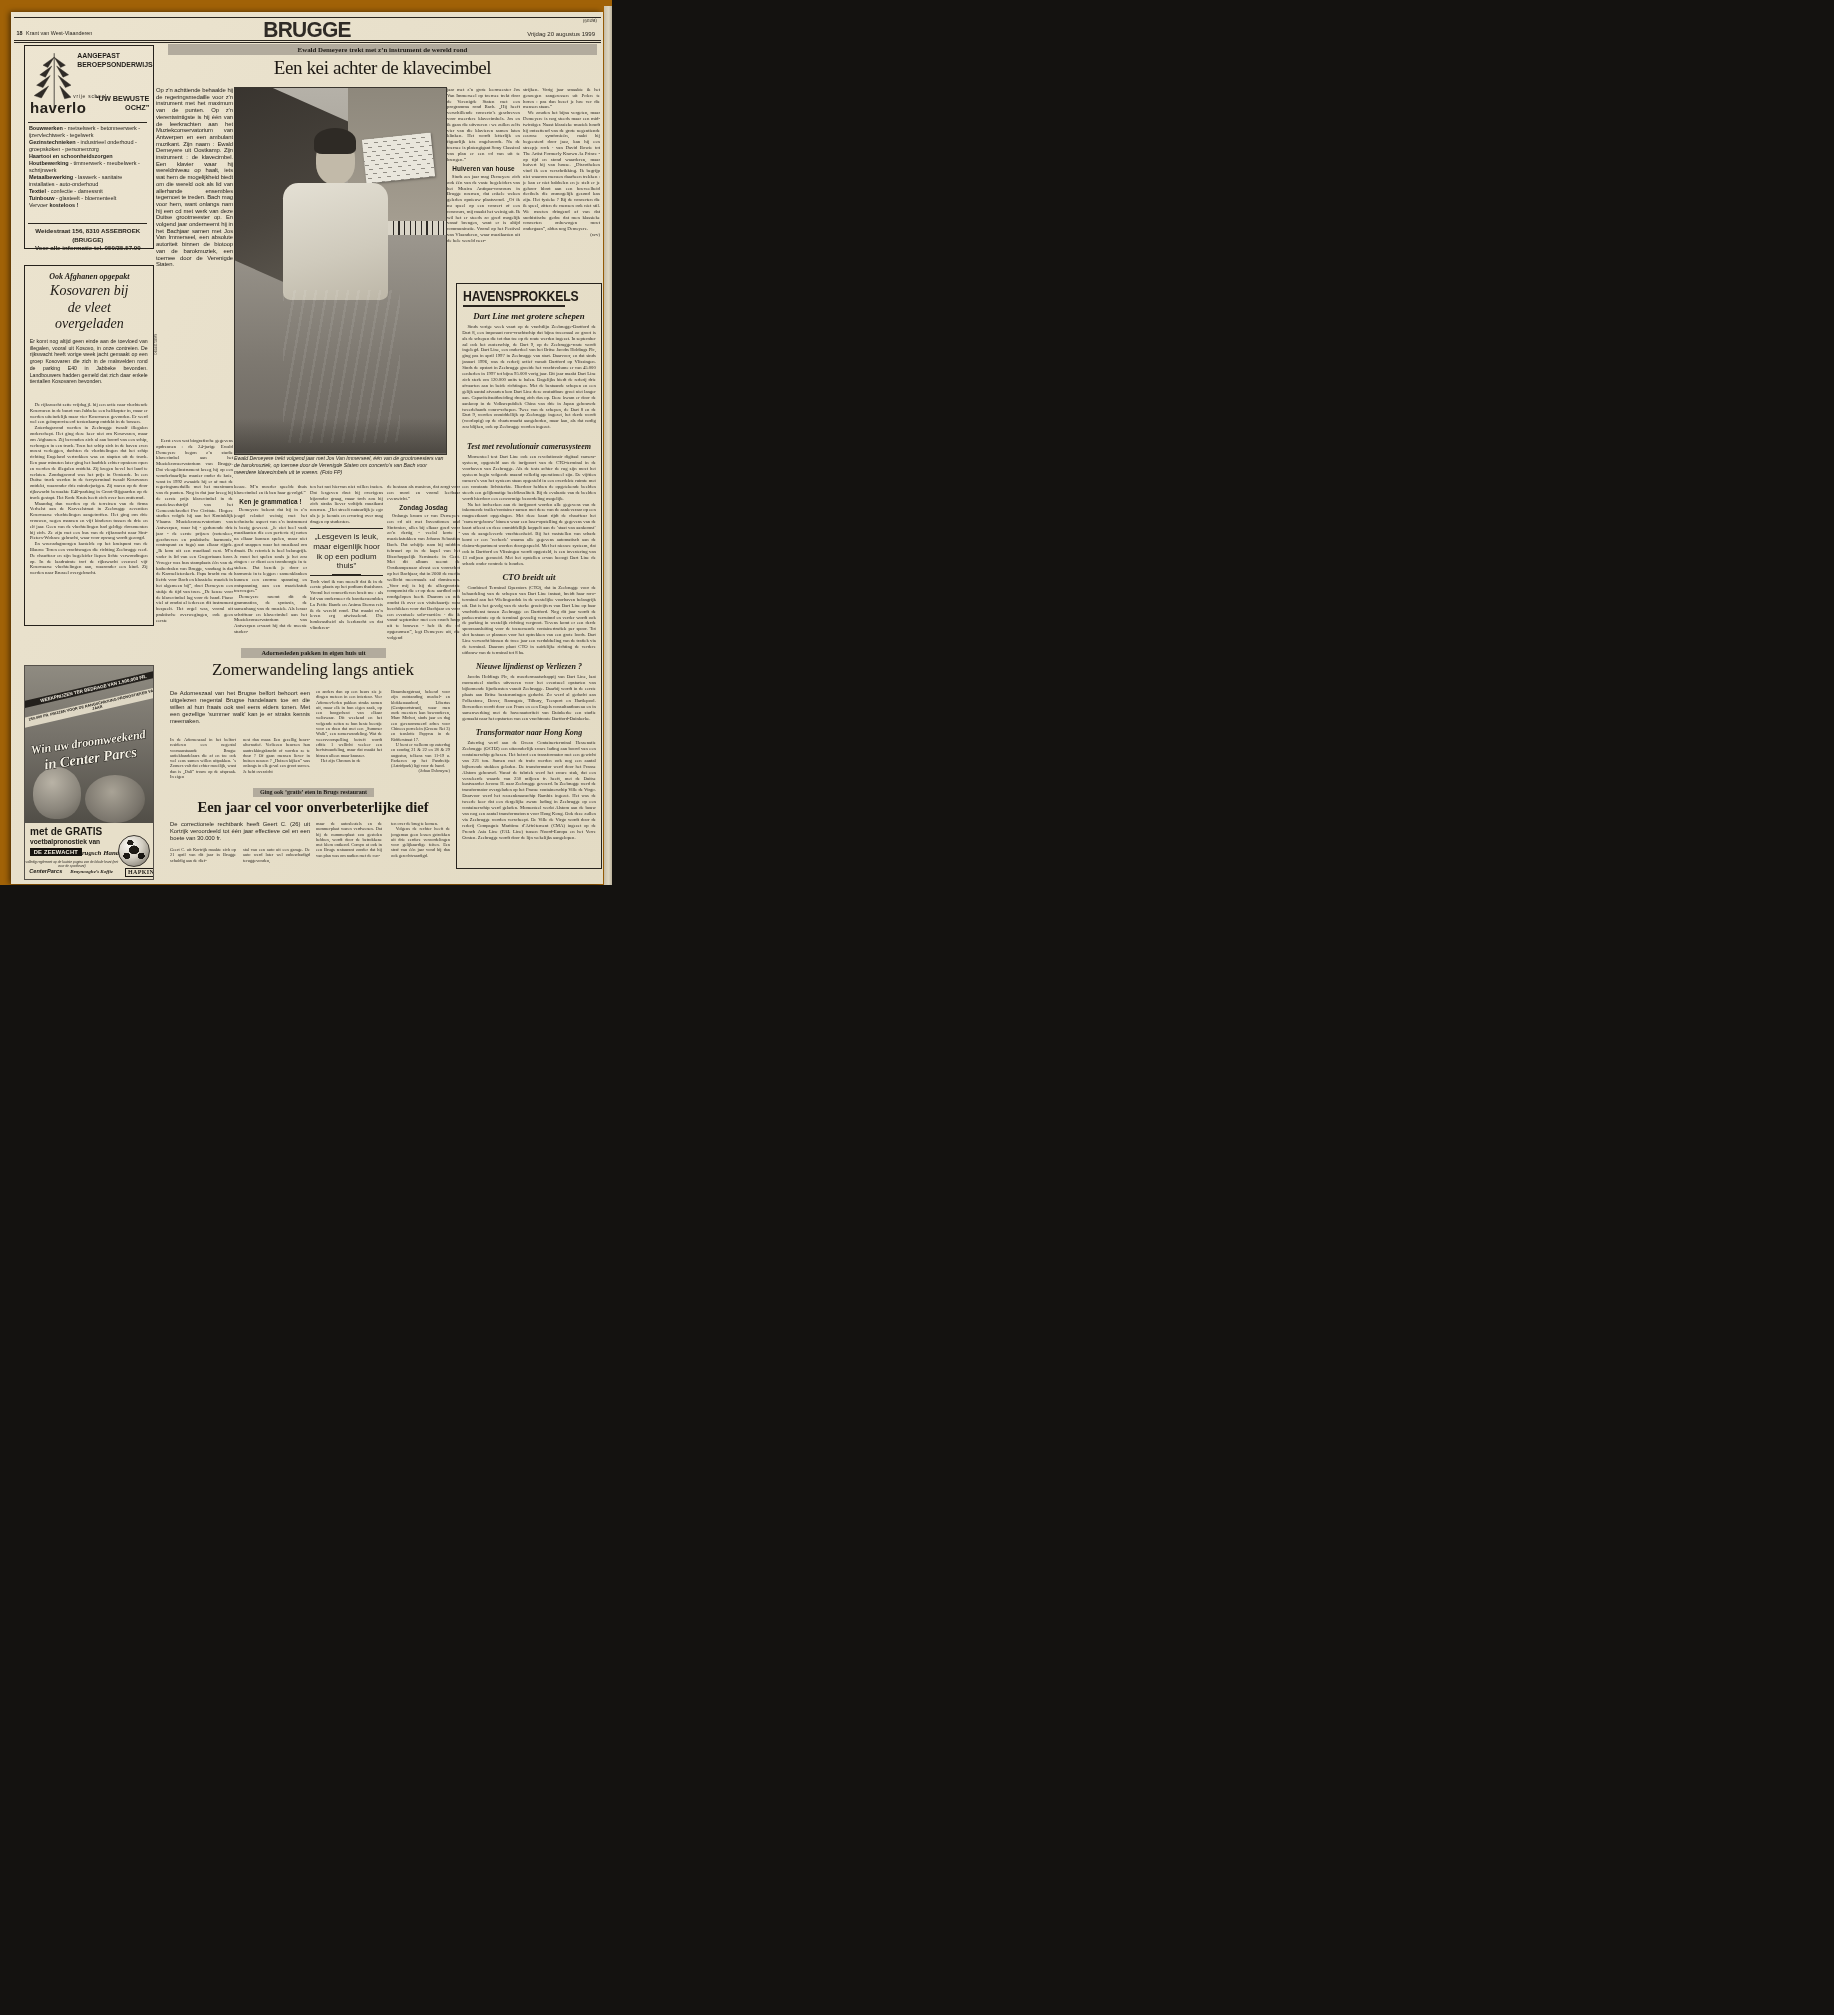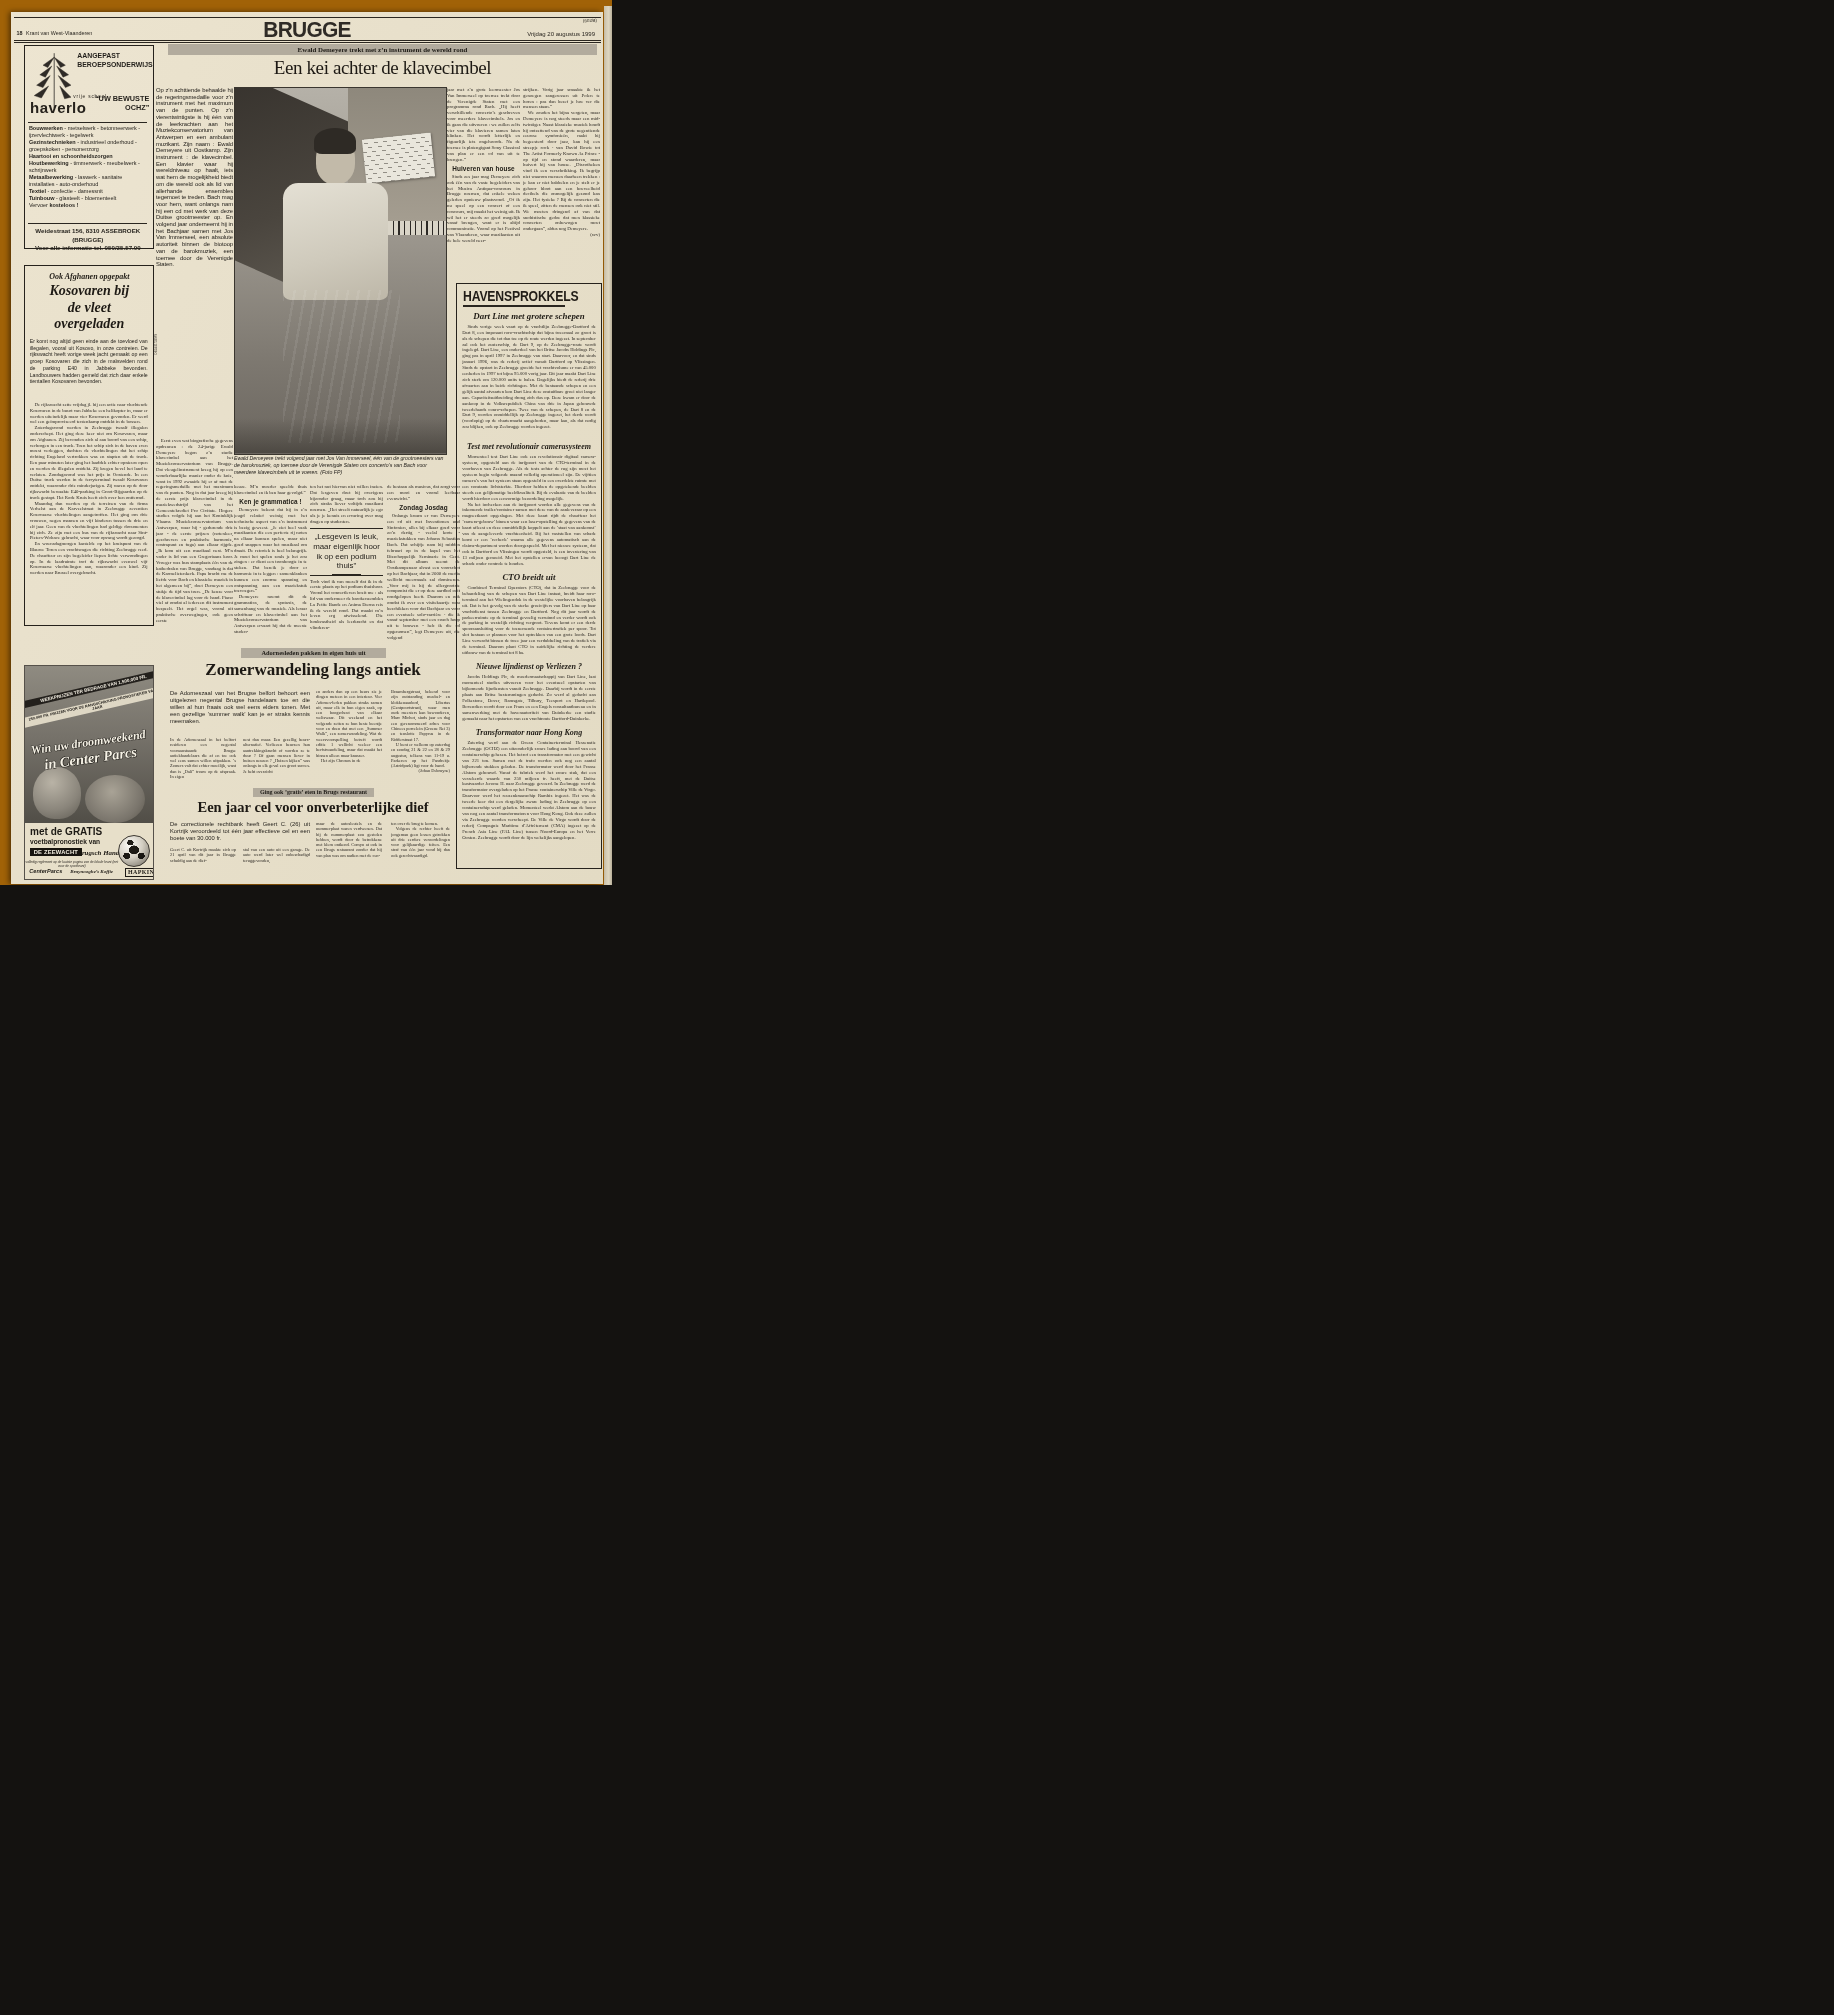--- a/index.html
+++ b/index.html
@@ -86,21 +86,21 @@
       <div class="rule" style="left:3.2px;top:177px;width:119px;height:0.8px"></div>
       <div class="abs" style="left:0;top:181px;width:125px;text-align:center;font-weight:700;font-size:6.2px;line-height:8.5px;color:#221f1a">
         <div>Weidestraat 156, 8310 ASSEBROEK (BRUGGE)</div>
         <div>Voor alle informatie tel. 050/35.57.00</div>
       </div>
     </div>
 
     <div class="abs" style="left:13.3px;top:253px;width:128px;height:359px;border:0.8px solid #26221c">
       <div class="abs serif" style="left:0;top:5.6px;width:128px;text-align:center;font-style:italic;font-weight:700;
            font-size:8px;color:#211d17">Ook Afghanen opgepakt</div>
-      <div class="abs serif" style="left:0;top:17px;width:128px;text-align:center;font-style:italic;font-weight:700;
+      <div class="abs serif" style="left:0;top:17px;width:128px;text-align:center;font-style:italic;font-weight:400;
            font-size:14px;line-height:16.5px;color:#1e1a15">
         <div>Kosovaren bij</div>
         <div>de vleet</div>
         <div>overgeladen</div>
       </div>
       <div class="abs" style="left:4.4px;top:72px;width:118px;font-size:5.2px;line-height:6.7px;font-weight:500;
            text-align:justify;color:#26231e">Er komt nog altijd geen einde aan de toevloed van illegalen, vooral uit Kosovo, in onze contreien. De rijkswacht heeft vorige week jacht gemaakt op een groep Kosovaren die zich in de maïsvelden rond de parking E40 in Jabbeke bevonden. Landbouwers hadden gemeld dat zich daar enkele tientallen Kosovaren bevonden.</div>
       <div class="col body-serif" style="left:4.4px;top:136px;width:118px;height:216px">
         <p>De rijkswacht zette vrijdag jl. bij een actie naar vluchtende Kosovaren in de buurt van Jabbeke een helikopter in, maar er werden uiteindelijk maar vier Kosovaren gevonden. Er werd wel een geïmproviseerd tentenkamp ontdekt in de bossen.</p>
         <p>Zaterdagavond werden in Zeebrugge twaalf illegalen onderschept. Het ging deze keer niet om Kosovaren, maar om Afghanen. Zij bevonden zich al aan boord van een schip, verborgen in een truck. Toen het schip zich in de haven even moest verleggen, dachten de vluchtelingen dat het schip richting Engeland vertrokken was en stapten uit de truck. Een paar minuten later ging het laaddek echter opnieuw open en werden de illegalen ontdekt. Zij kregen bevel het land te verlaten. Zondagavond was het prijs in Oostende. In een Duitse truck werden in de ferryterminal twaalf Kosovaren ontdekt, waaronder drie minderjarigen. Zij waren op de door rijkswacht bewaakte E40-parking in Groot-Bijgaarden op de truck gestapt. Het Rode Kruis heeft zich over hen ontfermd.</p>
@@ -215,21 +215,21 @@
       </div>
       <div style="margin:0 5.2px">
         <div class="hv-head" style="margin-top:6.4px">Transformator naar Hong Kong</div>
         <p class="hv-p">Zaterdag werd aan de Ocean Containerterminal Hessenatie Zeebrugge (OCHZ) een uitzonderlijk zware lading aan boord van een containerschip gehesen. Het betrof een transformator met een gewicht van 221 ton. Samen met de trafo werden ook nog een aantal bijhorende stukken geladen. De transformator werd door het Franse Alstom gebouwd. Vanaf de fabriek werd het zware stuk, dat een verzekerde waarde van 250 miljoen fr. heeft, met de Duitse kustvaarder Jerome H. naar Zeebrugge gevoerd. In Zeebrugge werd de transformator overgeladen op het Franse containerschip Ville de Virgo. Daarvoor werd het reuzenkraanschip Rambiz ingezet. Het was de tweede keer dat een dergelijke zware lading in Zeebrugge op een containerschip werd geladen. Momenteel werkt Alstom aan de bouw van nog een aantal transformatoren voor Hong Kong. Ook deze zullen via Zeebrugge worden verscheept. De Ville de Virgo wordt door de rederij Compagnie Maritime d’Affrètement (CMA) ingezet op de French Asia Line (FAL Line) tussen Noord-Europa en het Verre Oosten. Zeebrugge wordt door de lijn wekelijks aangelopen.</p>
       </div>
     </div>
 
     <div class="gbar" style="left:230px;top:636px;width:145px;height:9.7px">
       <span class="serif" style="font-weight:700;font-size:6.4px;color:#1f1c17">Adornesleden pakken in eigen huis uit</span>
     </div>
-    <div class="abs serif" style="left:177px;top:648px;width:250px;text-align:center;font-weight:700;font-size:17px;
+    <div class="abs serif" style="left:177px;top:648px;width:250px;text-align:center;font-weight:400;font-size:17px;
          color:#1d1914">Zomerwandeling langs antiek</div>
     <div class="abs" style="left:159px;top:678px;width:140px;font-size:5.8px;line-height:7px;font-weight:500;
          text-align:justify;color:#26231e">De Adorneszaal van het Brugse belfort behoort een uitgelezen negental Brugse handelaars toe en die willen al hun fraais ook wel eens elders tonen. Met een gezellige ’summer walk’ kan je er straks kennis meemaken.</div>
     <div class="col" style="left:159px;top:725px;width:66px;height:48px;font:4.4px/5.3px 'Liberation Serif',serif">
       <p class="noind">In de Adorneszaal in het belfort resideren een negental vooraanstaande Brugse antiekhandelaars die af en toe ook wel eens samen willen uitpakken. ’s Zomers valt dat echter moeilijk, want dan is „Dali” trouw op de afspraak. In eigen</p>
     </div>
     <div class="col" style="left:232px;top:725px;width:67px;height:48px;font:4.4px/5.3px 'Liberation Serif',serif">
       <p class="noind">nest dan maar. Een gezellig beurs-alternatief. Verliezen beurzen hun aantrekkingskracht of worden ze te duur ? Of gaan mensen liever in huizen neuzen ? „Huizen kijken” was onlangs in elk geval een groot succes. Je hebt overzicht</p>
     </div>
     <div class="col" style="left:305px;top:677px;width:66px;height:97px;font:4.4px/5.3px 'Liberation Serif',serif">

